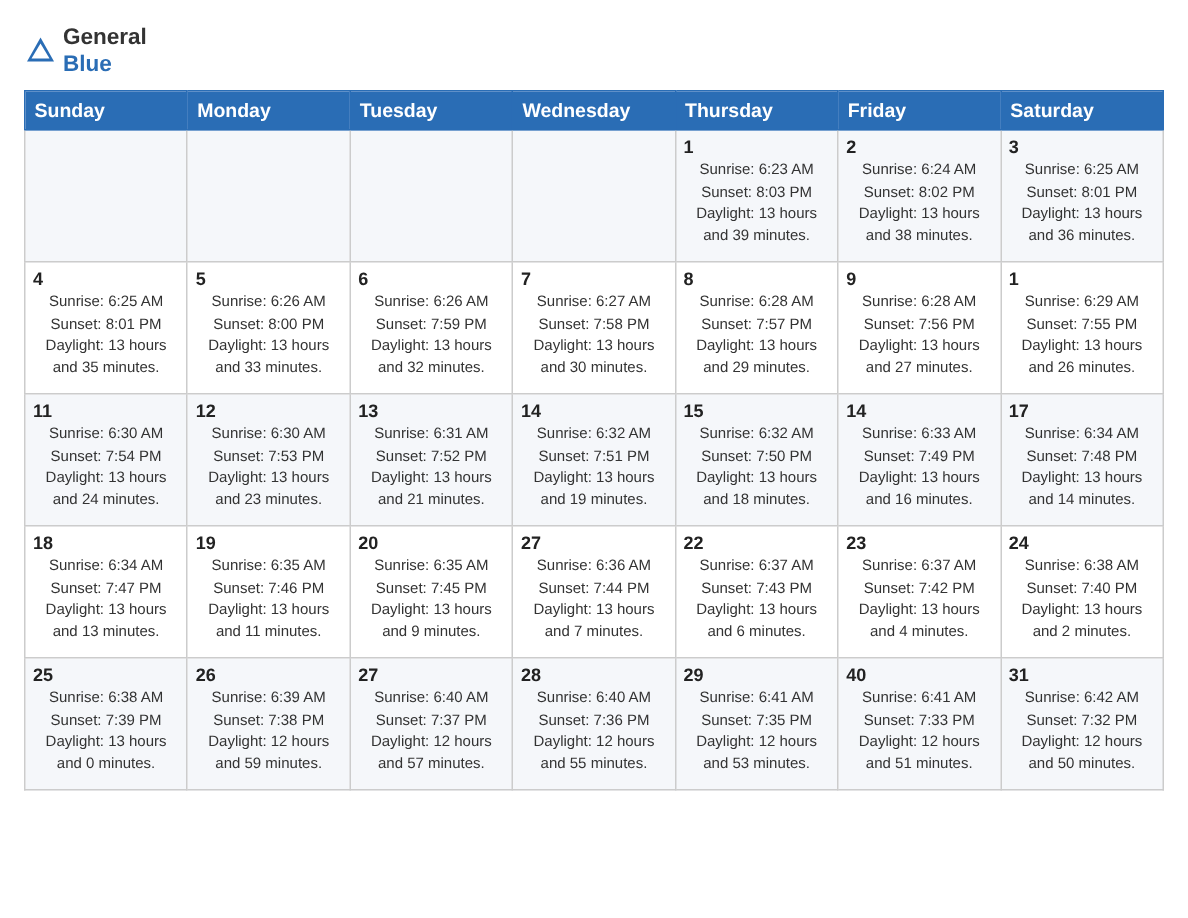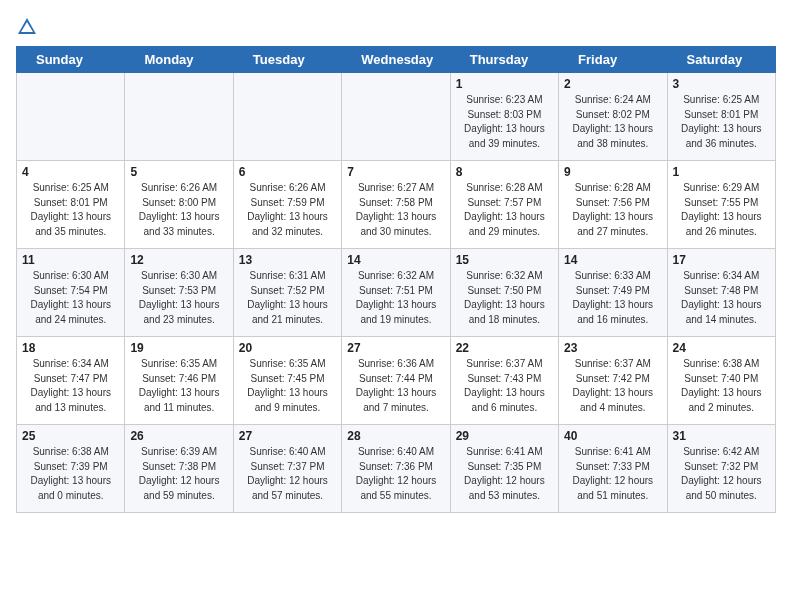--- a/index.html
+++ b/index.html
@@ -42,21 +42,21 @@
     }
     table {
       width: 100%;
       border-collapse: collapse;
       table-layout: fixed;
     }
     thead tr th {
       background: #2a6db5;
       color: #fff;
       text-align: left;
-      padding: 5px 19px;
+      padding: 5px 6px;
       font-size: 13px;
       font-weight: bold;
       border: 1px solid #2a6db5;
     }
     tbody tr td {
       vertical-align: top;
       border: 1px solid #ccc;
       padding: 4px 5px;
       height: 88px;
       background: #fff;
@@ -87,20 +87,24 @@
   </style>
 </head>
 <body>
 
 <div class="header">
   <div class="logo">
     <svg class="logo-icon" viewBox="0 0 22 22" xmlns="http://www.w3.org/2000/svg">
       <polygon points="11,2 20,18 2,18" fill="#2a6db5"></polygon>
       <polygon points="11,6 17,16 5,16" fill="#fff"></polygon>
     </svg>
+    <div>
+      <span class="logo-text-general">General</span><br>
+      <span class="logo-text-blue">Blue</span>
+    </div>
   </div>
 </div>
 
 <table>
   <thead>
     <tr>
     <th>Sunday</th>
         <th>Monday</th>
         <th>Tuesday</th>
         <th>Wednesday</th>

